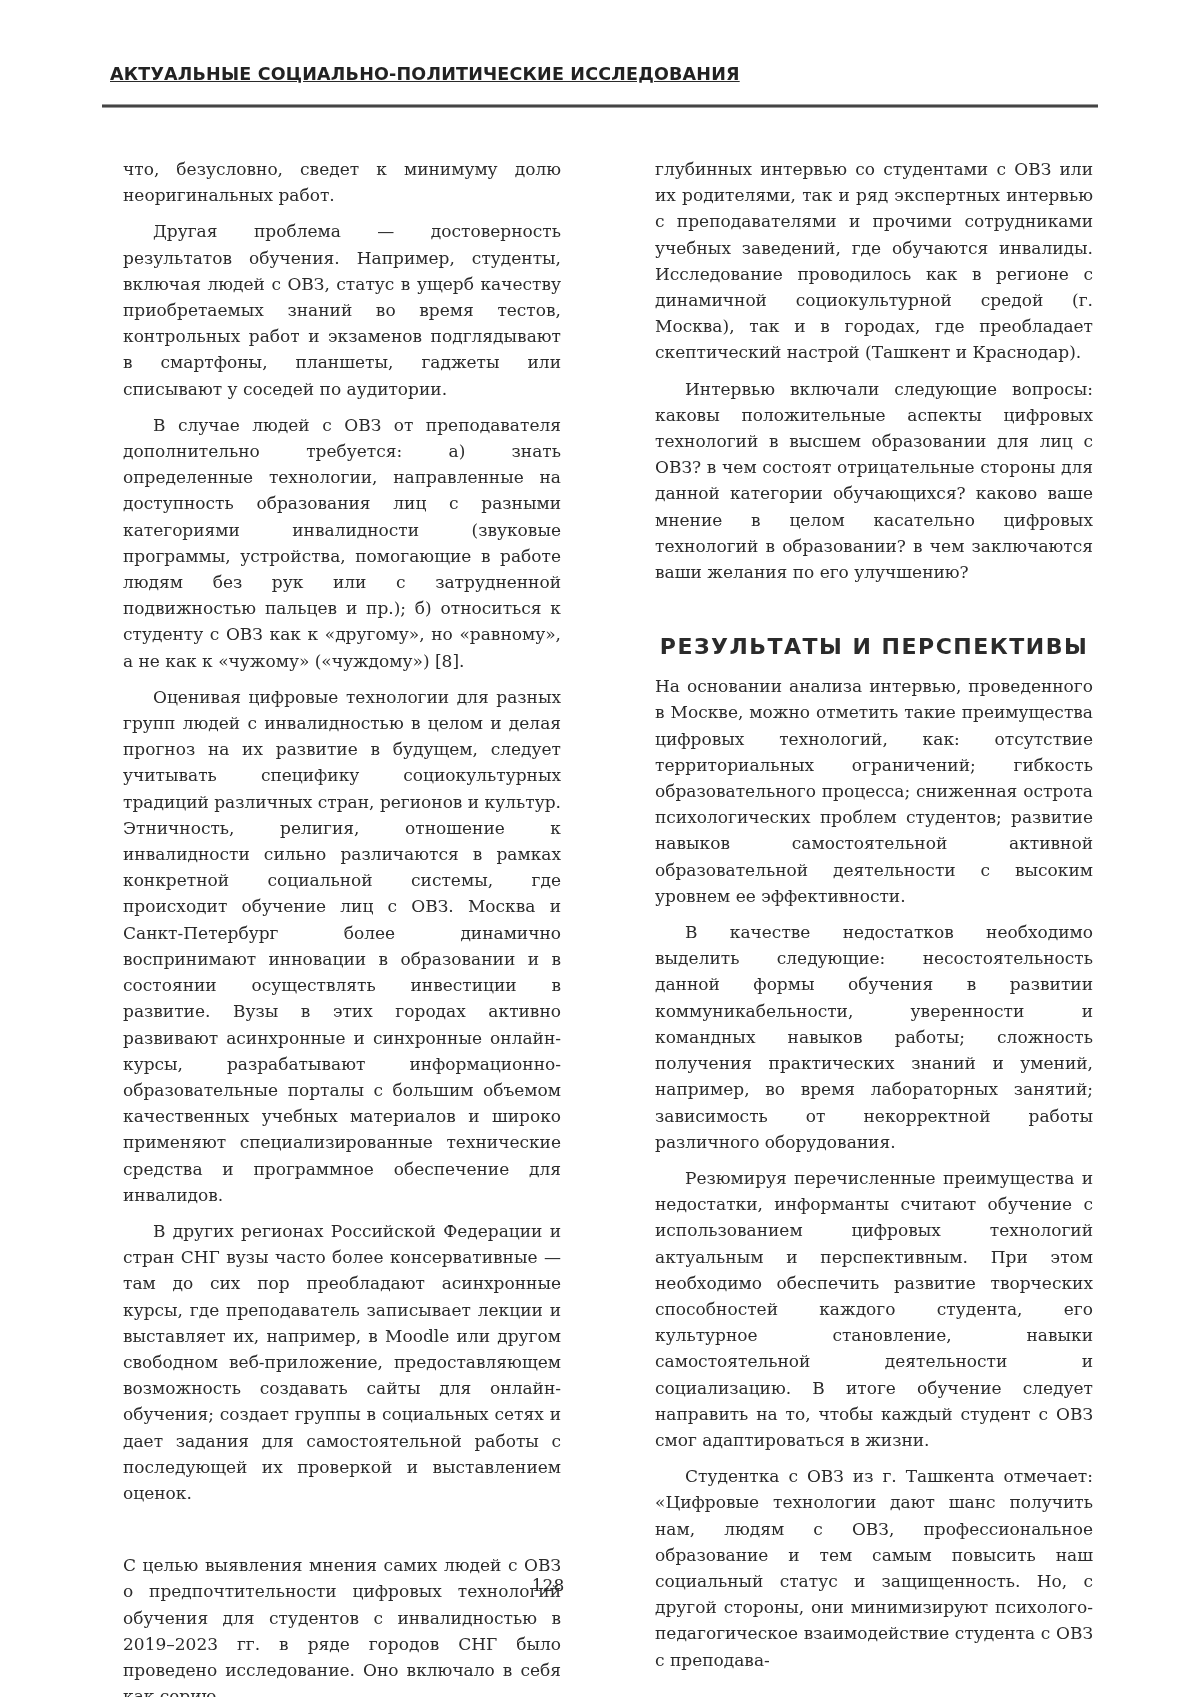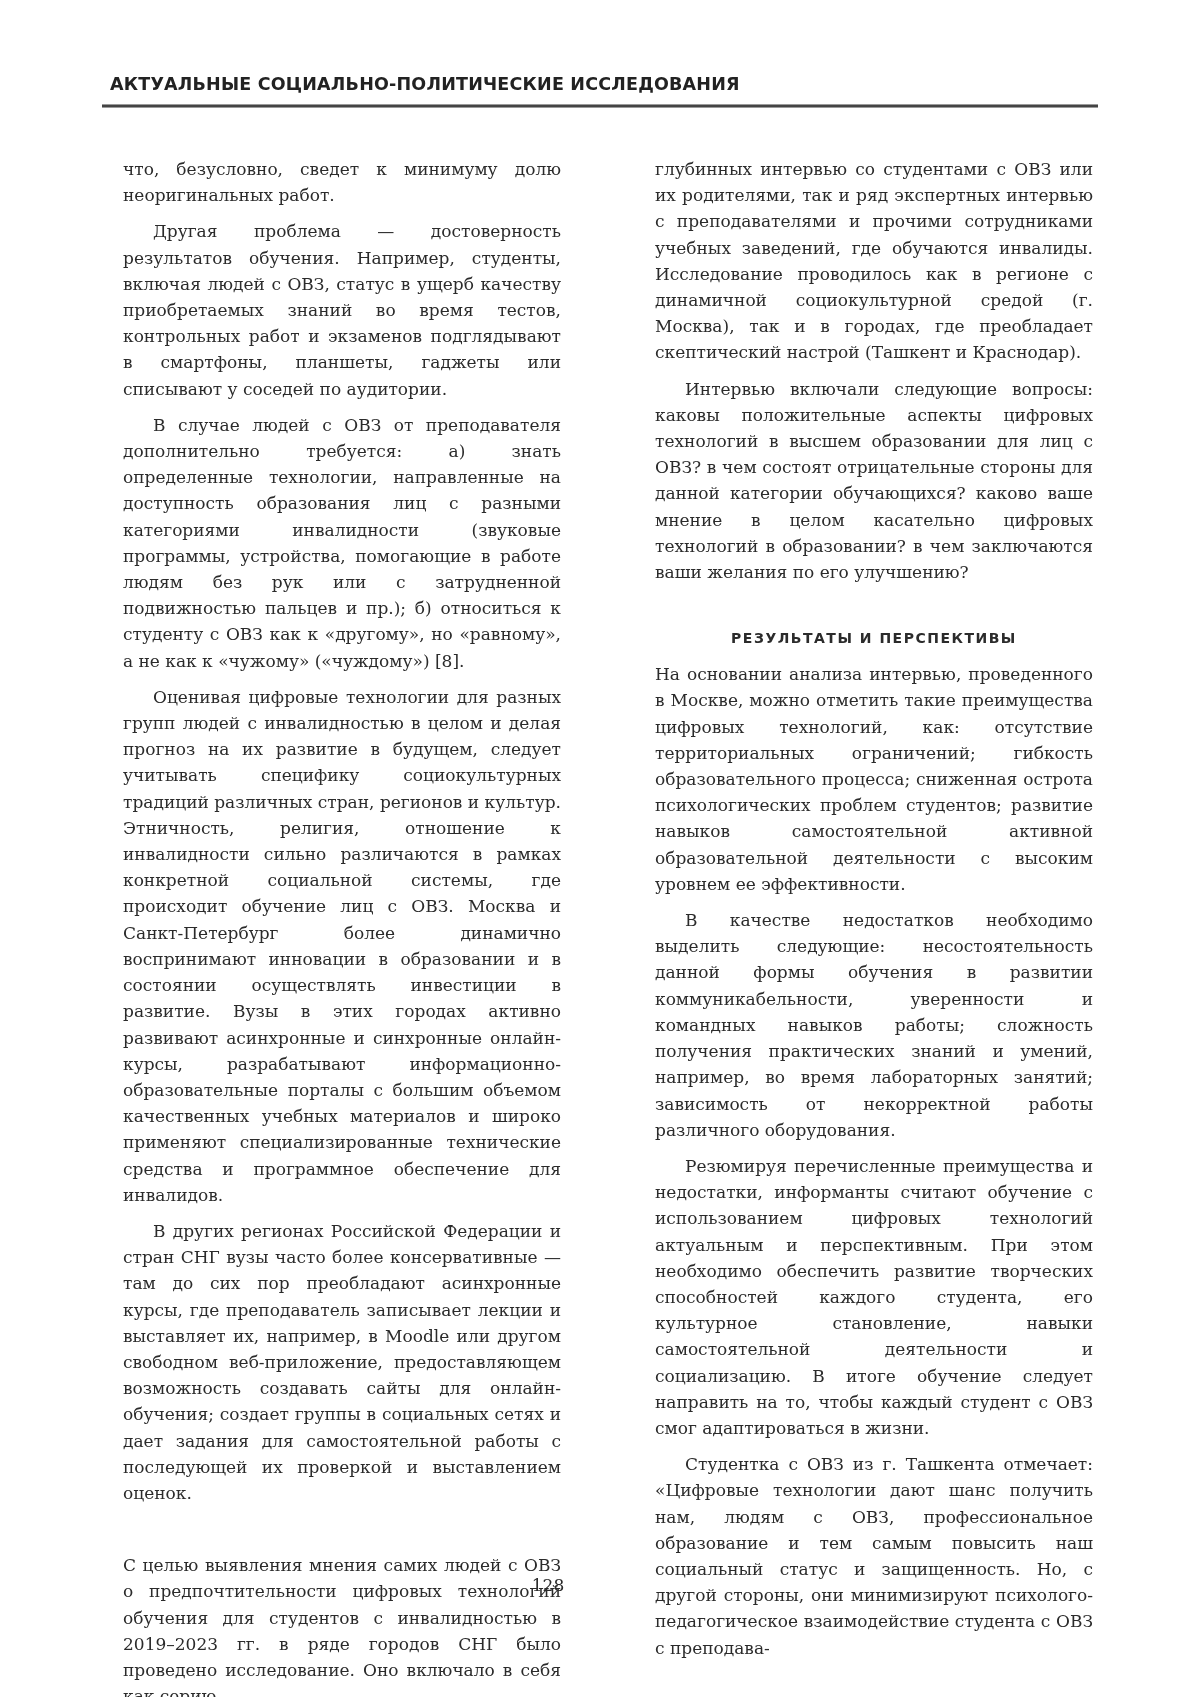--- a/index.html
+++ b/index.html
@@ -1,25 +1,25 @@
 <!DOCTYPE html>
 <html><head>
 <meta charset="utf-8">
 <style>
   html, body { margin:0; padding:0; background:#ffffff; }
   body { width:1200px; height:1697px; position:relative; overflow:hidden; color:#2a2a2a; }
-  .header { position:absolute; left:110px; top:74px; width:980px; }
+  .header { position:absolute; left:110px; top:64px; width:980px;text-decoration:underline; }
   .header-title { font-family:"DejaVu Sans", sans-serif; font-weight:bold; font-size:17.5px; letter-spacing:0.2px; color:#222; }
   .header-rule { position:absolute; left:102px; top:104px; width:996px; height:4px; background:linear-gradient(#9a9a9a 0 1px,#444 1px 3px,#9a9a9a 3px 4px); }
   .col { position:absolute; top:146px; width:458px; font-family:"DejaVu Serif", serif; font-size:17px; line-height:26.2px; color:#2b2b2b; }
   .col.left { left:113px; }
   .col.right { left:645px; }
   .col p { margin:10px; text-align:justify; text-align-last:left; hyphens:manual; }
   .col p.indent { text-indent:30px; }
-  .section-title { font-family:"DejaVu Sans", sans-serif; font-weight:bold; font-size:14px; letter-spacing:1.5px; text-align:center; margin:4px; line-height:26px; color:#2b2b2b; }
+  .section-title { font-family:"DejaVu Sans", sans-serif; font-weight:bold; font-size:22px; letter-spacing:1.5px; text-align:center; margin:13px; line-height:26px; color:#2b2b2b; }
   .gap { height:26px; }
   .page-number { position:absolute; top:1575px; left:0; width:1096px; text-align:center; font-family:"DejaVu Serif", serif; font-size:17px; color:#2b2b2b; }
 </style>
 </head>
 <body>
 
 <div class="header">
   <div class="header-title">АКТУАЛЬНЫЕ СОЦИАЛЬНО-ПОЛИТИЧЕСКИЕ ИССЛЕДОВАНИЯ</div>
 </div>
 <div class="header-rule"></div>

